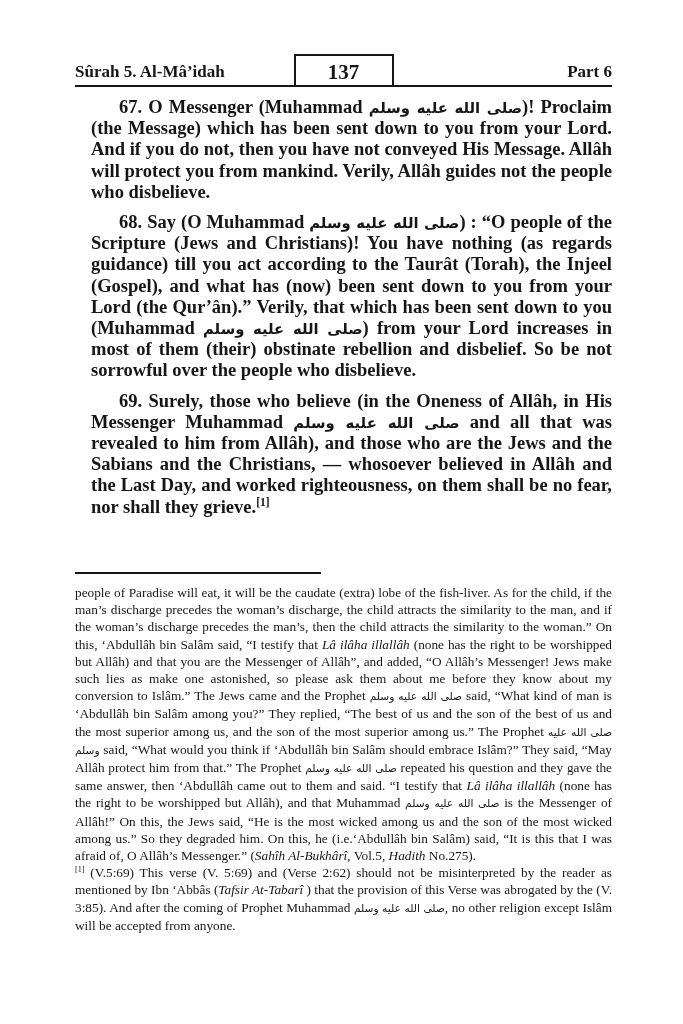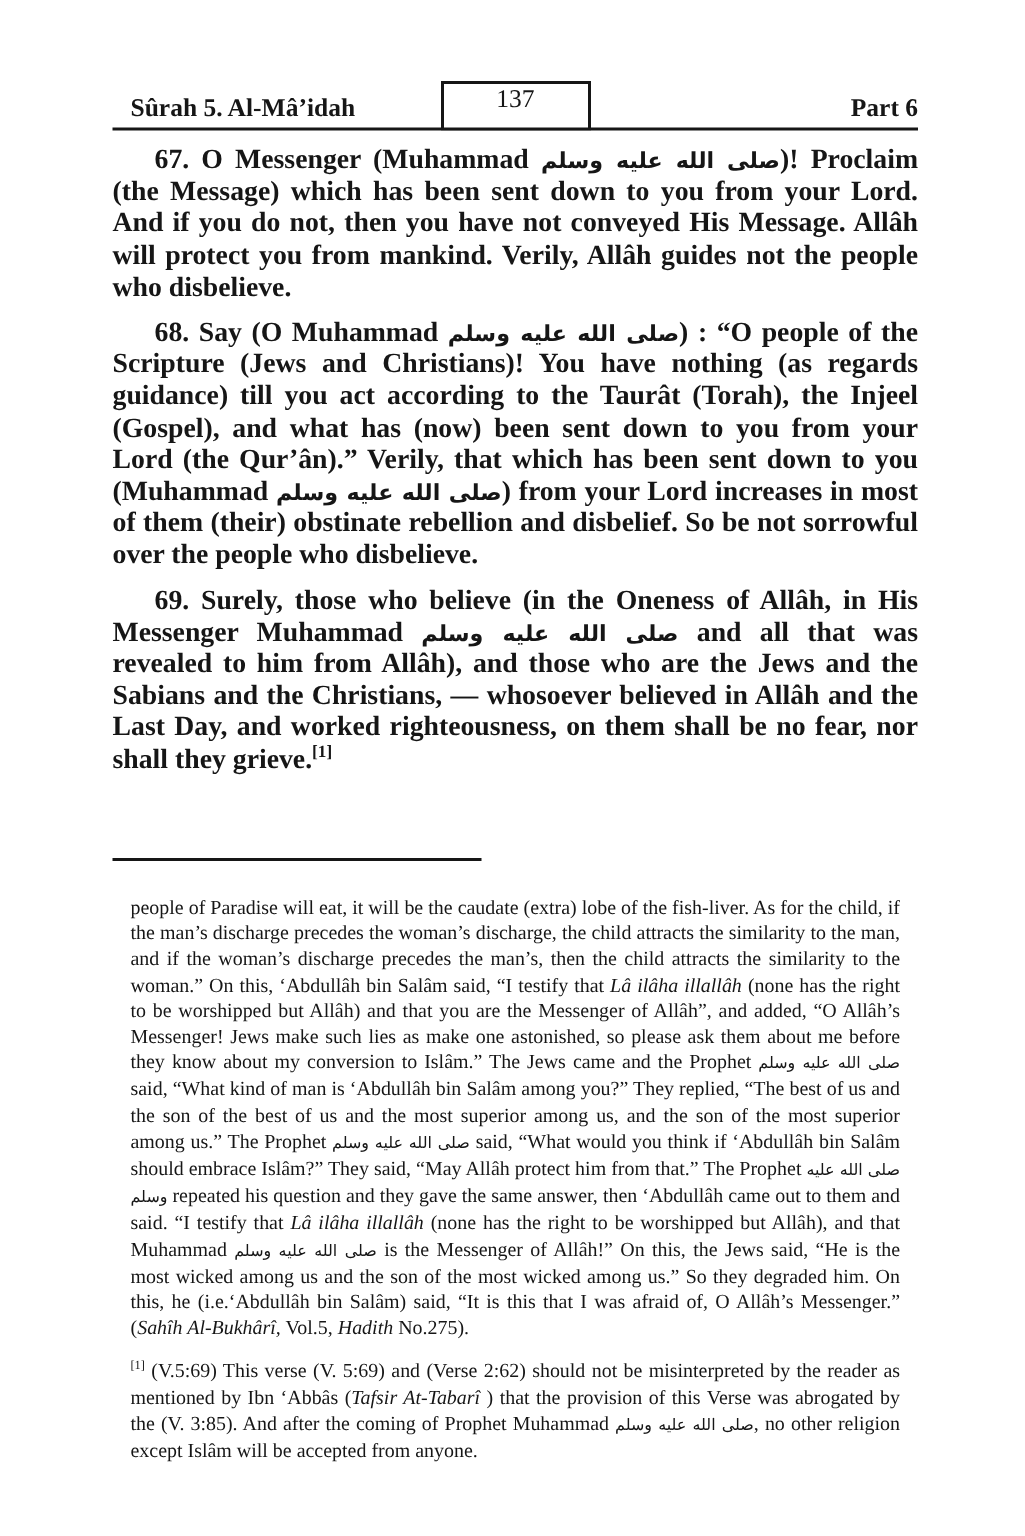--- a/index.html
+++ b/index.html
@@ -27,60 +27,60 @@
     width: 100%; height: 2px;
     background: #161616;
   }
   .header-left, .header-right {
     position: absolute;
     bottom: 5px;
     font-weight: bold;
     font-size: 17px;
     white-space: nowrap;
   }
-  .header-left { left: 12px; }
+  .header-left { left: 0; }
   .header-right { right: 0; margin-top: 44px; }
   .pagenum-box {
     position: absolute;
     left: 50%; top: 0;
     transform: translateX(-50%);
     width: 96px; height: 29px;
     border: 2px solid #161616;
     background: #ffffff;
-    display: flex; align-items: flex-start; justify-content: center;
-    font-weight: normal; font-size: 17px;
+    display: flex; align-items: flex-end; justify-content: center;
+    font-weight: bold; font-size: 21px;
   }
   
   .verses {
     position: absolute;
     left: 75px; top: 97px;
     width: 537px;
   }
   p.verse {
-    margin: 0 0 9px 0;
+    margin: 0 0 9px 16px;
     font-weight: bold;
     font-size: 18.5px;
     line-height: 21.2px;
     text-align: justify;
     text-indent: 28px;
   }
   
   .footnote-rule {
     position: absolute;
     left: 75px; top: 572px;
     width: 246px; height: 2px;
     background: #161616;
   }
   .footnotes {
     position: absolute;
     left: 75px; top: 584px;
     width: 537px;
   }
   p.footnote {
-    margin: 12px;
+    margin: 0;
     font-size: 13.3px;
     line-height: 17.2px;
     text-align: justify;
   }
   
   .run-ar {
     font-family: "DejaVu Sans", sans-serif;
     font-size: 0.8em;
   }
   .run-i { font-style: italic; }

